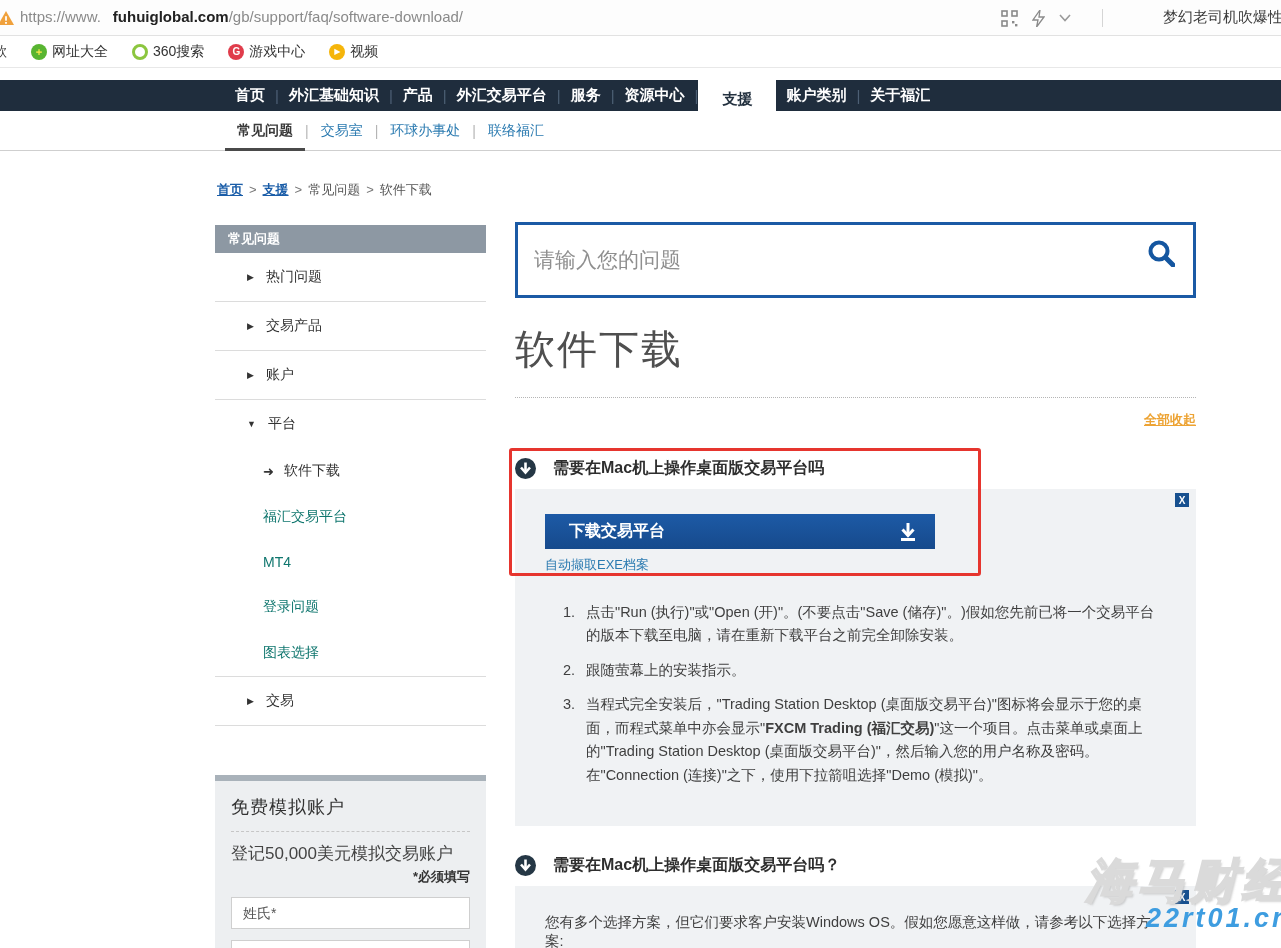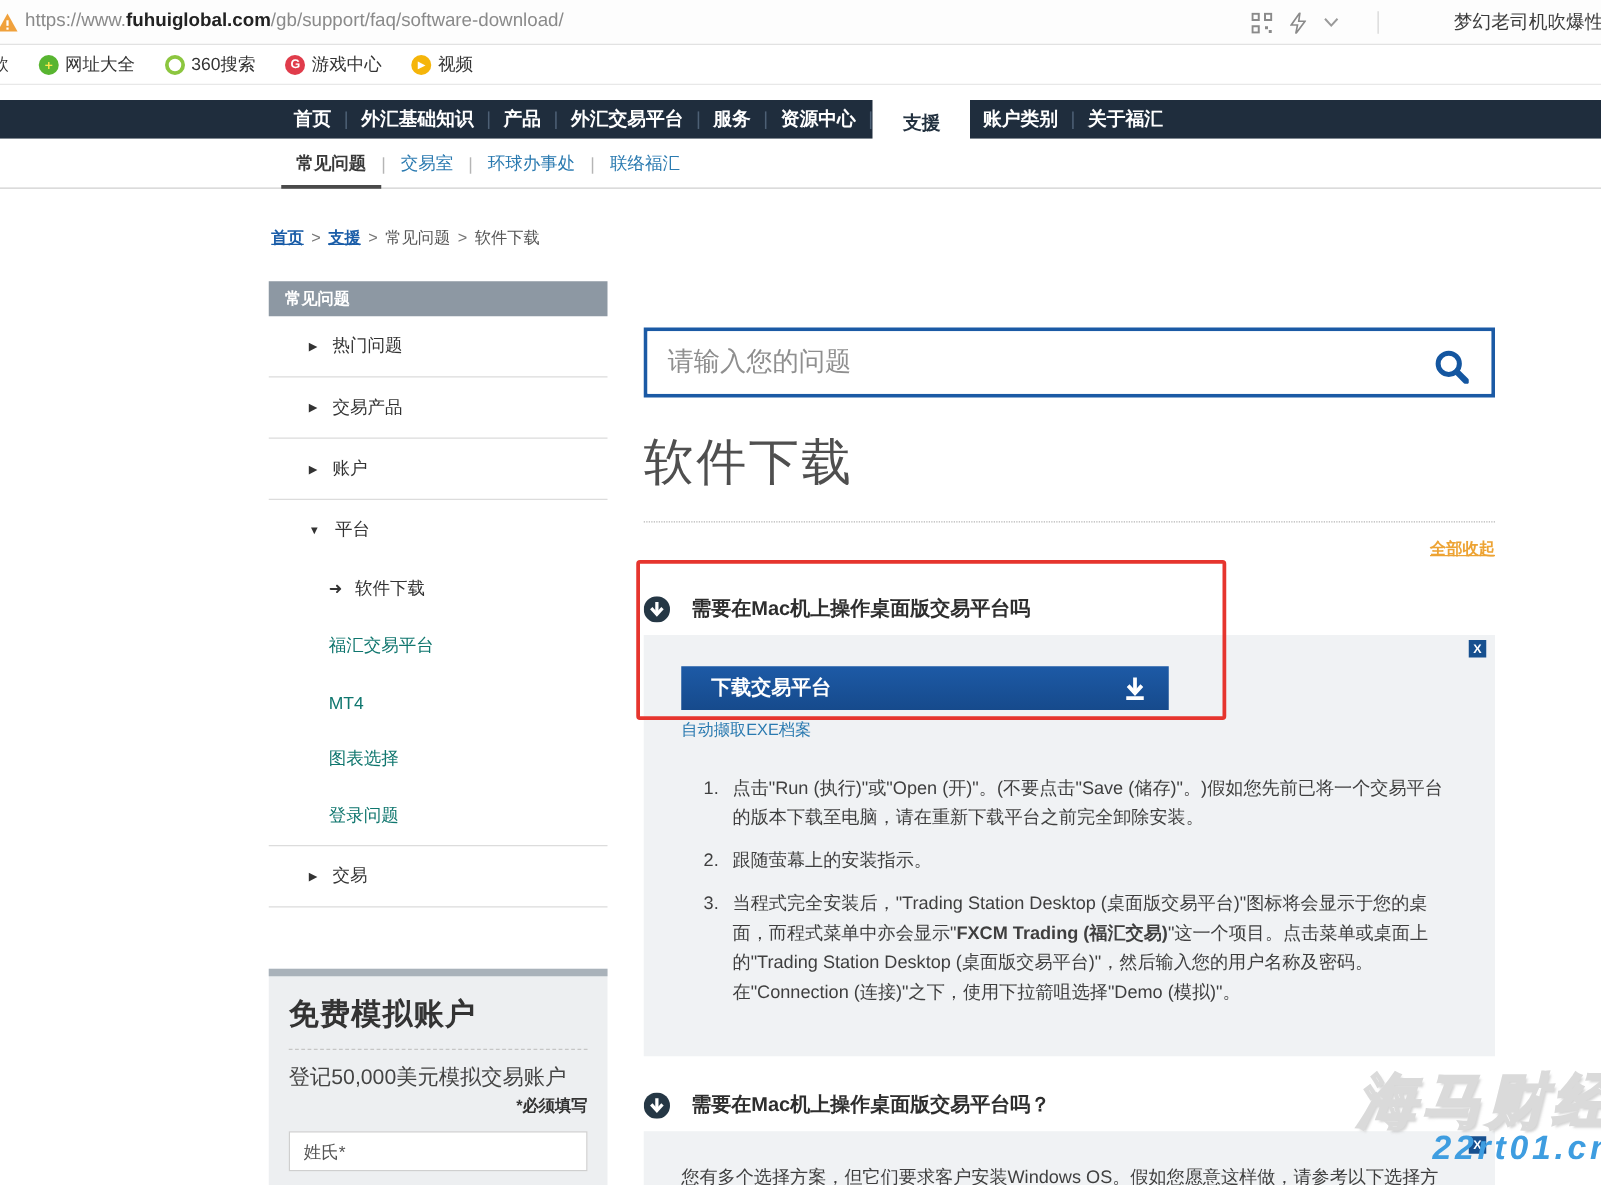--- a/index.html
+++ b/index.html
@@ -4,21 +4,21 @@
 <style>
   * { margin:0; padding:0; box-sizing:border-box; }
   body { background:#fff; font-family:"Liberation Sans","DejaVu Sans",sans-serif; }
   .screen { position:relative; width:1281px; height:948px; overflow:hidden; background:#fff; }
 
   
   .addr-bar { position:absolute; left:0; top:0; width:1281px; height:36px; background:#fdfdfd;
               border-bottom:1px solid #e2e2e2; display:flex; align-items:center; }
   .warn-icon { position:absolute; left:-3px; top:10px; width:18px; height:16px; }
   .url-text { position:absolute; left:20px; top:8px; font-size:15px; color:#8a8a8a; white-space:nowrap; }
-  .url-text .domain { color:#222; font-weight:bold; }
+  .url-text .domain { color:#222; font-weight:bold;margin-left:12px; }
   .addr-icons { position:absolute; right:210px; top:0; height:36px; display:flex; align-items:center; gap:14px; }
   .addr-sep { position:absolute; right:178px; top:9px; width:1px; height:18px; background:#d5d5d5; }
   .addr-right-text { position:absolute; left:1163px; top:8px; width:118px; overflow:hidden; white-space:nowrap;
                      font-size:15px; color:#3c3c3c; }
   .bm-bar { position:absolute; left:0; top:36px; width:1281px; height:32px; background:#ffffff;
             border-bottom:1px solid #e8e8e8; display:flex; align-items:center; gap:24px; font-size:14px; color:#333; }
   .bm-item { display:flex; align-items:center; gap:5px; cursor:pointer; }
   .bm-partial { margin-left:-7px; color:#333; }
   .bm-ico { width:16px; height:16px; border-radius:50%; display:flex; align-items:center; justify-content:center;
             font-size:10px; font-weight:bold; color:#fff; flex:0 0 16px; }
@@ -50,31 +50,31 @@
   .tri { font-size:9px; color:#333; }
   .sb-children { list-style:none; }
   .sb-child { padding:14px 0 14px 48px; font-size:14px; cursor:pointer; }
   .sb-child a { color:#0f766e; text-decoration:none; }
   .sb-child.active { color:#333; display:flex; gap:10px; align-items:center; }
   .sb-child .arrow { color:#333; font-weight:bold; font-size:13px; }
 
   
   .demo-box { position:absolute; left:215px; top:775px; width:271px; height:200px;
               background:#edeff1; border-top:6px solid #a9b2ba; padding:14px 16px; }
-  .demo-title { font-size:24px; font-weight:bold; color:#333; letter-spacing:1px; }
+  .demo-title { font-size:18px; font-weight:normal; color:#333; letter-spacing:1px; }
   .demo-dash { border-top:1px dashed #c6c6c6; margin:12px 0 10px 0; }
   .demo-sub { font-size:17px; color:#444; }
   .demo-req { font-size:13px; font-weight:bold; color:#333; text-align:right; margin-top:3px; }
   .demo-input { width:100%; height:32px; background:#fff; border:1px solid #cfcfcf; margin-top:11px;
                 padding:6px 11px; font-size:14px; color:#333; font-family:inherit; }
   .demo-input::placeholder { color:#555; }
 
   
   .main { position:absolute; left:515px; top:222px; width:681px; }
-  .search-box { position:relative; height:56px; border:3px solid #1b5aa5; background:#fff;margin-top:40px; }
+  .search-box { position:relative; height:76px; border:3px solid #1b5aa5; background:#fff; }
   .search-input { width:100%; height:100%; border:none; outline:none; padding:0 60px 0 16px;
                   font-size:21px; color:#333; font-family:inherit; }
   .search-input::placeholder { color:#8f8f8f; }
   .search-icon { position:absolute; right:18px; top:14px; width:28px; height:28px; cursor:pointer; }
   .page-title { margin-top:24px; font-size:40px; color:#4f4f4f; font-weight:400; letter-spacing:2px; }
   .dotted { border-top:1px dotted #b5b5b5; margin-top:20px; }
   .collapse-row { text-align:right; margin-top:12px; }
   .collapse-link { font-size:13px; font-weight:bold; color:#eda333; text-decoration:underline; cursor:pointer; }
 
   .sec-header { display:flex; align-items:center; gap:17px; margin-top:29px; cursor:pointer; }
@@ -214,22 +214,22 @@
             <span class="tri">▼</span>
             <span>平台</span>
           </div>
         <ul class="sb-children">
           <li class="sb-child active">
               <span class="arrow">➜</span>
               <span>软件下载</span>
             </li>
           <li class="sb-child"><a>福汇交易平台</a></li>
           <li class="sb-child"><a>MT4</a></li>
+          <li class="sb-child"><a>登录问题</a></li>
           <li class="sb-child"><a>图表选择</a></li>
-          <li class="sb-child"><a>登录问题</a></li>
         </ul>
       </li>
       <li class="sb-div">
         <div class="sb-row">
             <span class="tri">▶</span>
             <span>交易</span>
           </div>
       </li>
     </ul>
   </div>

